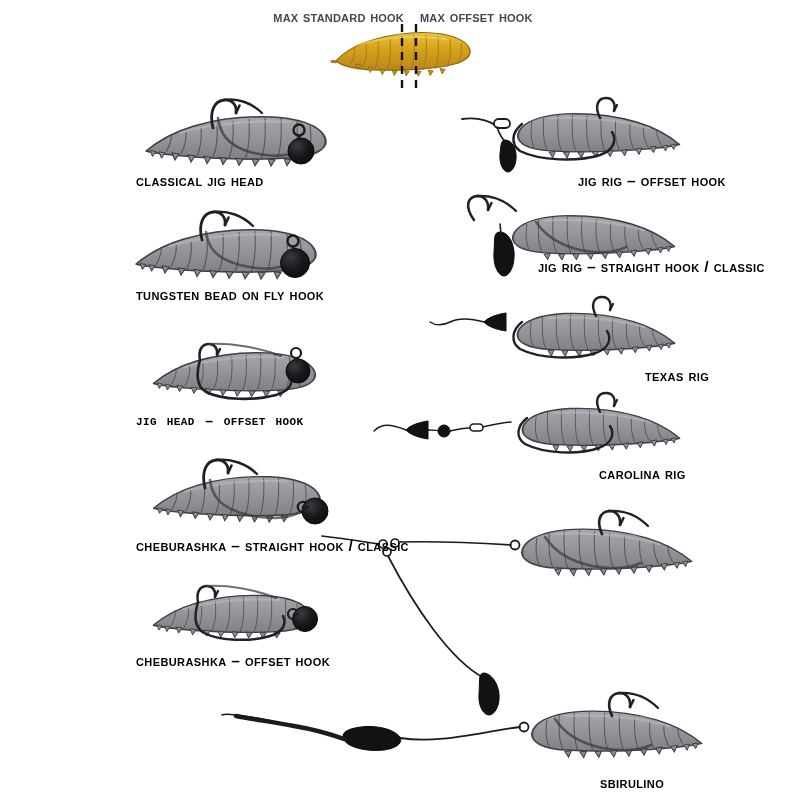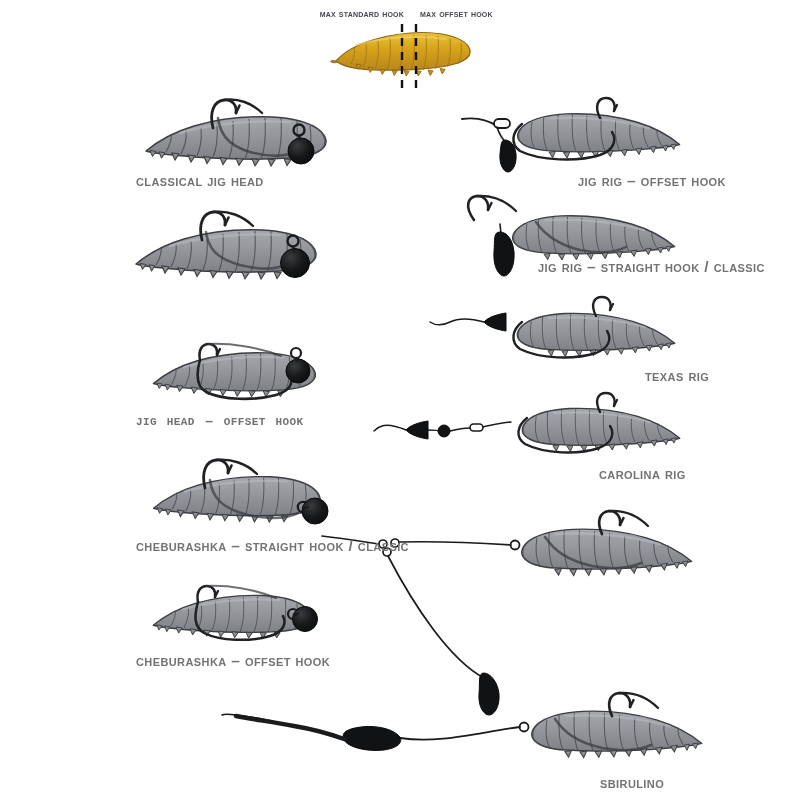--- a/index.html
+++ b/index.html
@@ -23,33 +23,33 @@
   }
   #art {
     position: absolute;
     left: 0;
     top: 0;
     width: 800px;
     height: 800px;
   }
   .cap-label {
     position: absolute;
-    color: #737373;
+    color: #000000;
     font-family: "Liberation Sans", sans-serif;
     font-weight: 700;
     letter-spacing: 0.4px;
     white-space: nowrap;
     font-variant: small-caps;
     text-transform: lowercase;
   }
   .cap-label.rig-name {
     font-size: 15.5px;
   }
   .cap-label.marker-name {
-    font-size: 10px;
+    font-size: 16px;
     letter-spacing: 0.2px;
     color: #44474d;
   }
   .lbl-l  { text-align: left; }
   .lbl-r  { text-align: right; transform: translateX(-100%); }
 </style>
 </head>
 <body>
 
 <div id="sheet">
@@ -353,20 +353,21 @@
                C 228,714 224,714 222,715" fill="none" stroke="#1a1b1d" stroke-width="1.6" stroke-linecap="round"></path>
     </g>
   </svg>
 
   <div class="cap-label marker-name lbl-r" style="left:404px; top:8px;">Max standard hook</div>
 
   <div class="cap-label marker-name lbl-l" style="left:420px; top:8px;">Max offset hook</div>
 
   <div class="cap-label rig-name lbl-l" style="left:136px; top:172px;">Classical Jig head</div>
 
+  <div class="cap-label rig-name lbl-l" style="left:136px; top:286px;">Tungsten bead on fly hook</div>
 
   <div class="cap-label rig-name lbl-l" style="left:136px; top:412px;font-family:Liberation Mono, monospace;">Jig head – Offset hook</div>
 
   <div class="cap-label rig-name lbl-l" style="left:136px; top:537px;">Cheburashka – Straight Hook / Classic</div>
 
   <div class="cap-label rig-name lbl-l" style="left:136px; top:652px;">Cheburashka – Offset hook</div>
 
   <div class="cap-label rig-name lbl-l" style="left:578px; top:172px;">Jig rig – offset hook</div>
 
   <div class="cap-label rig-name lbl-l" style="left:538px; top:258px;">JIG RIG – Straight Hook / Classic</div>

